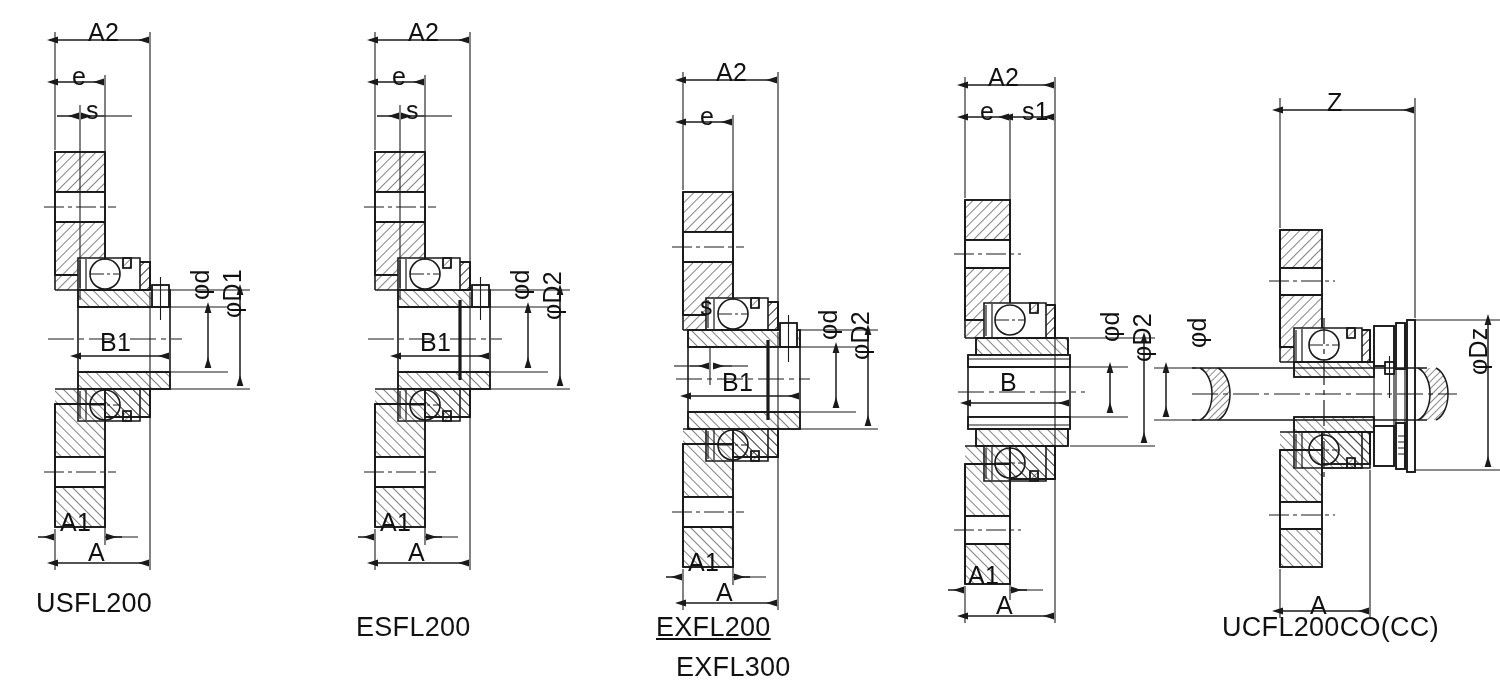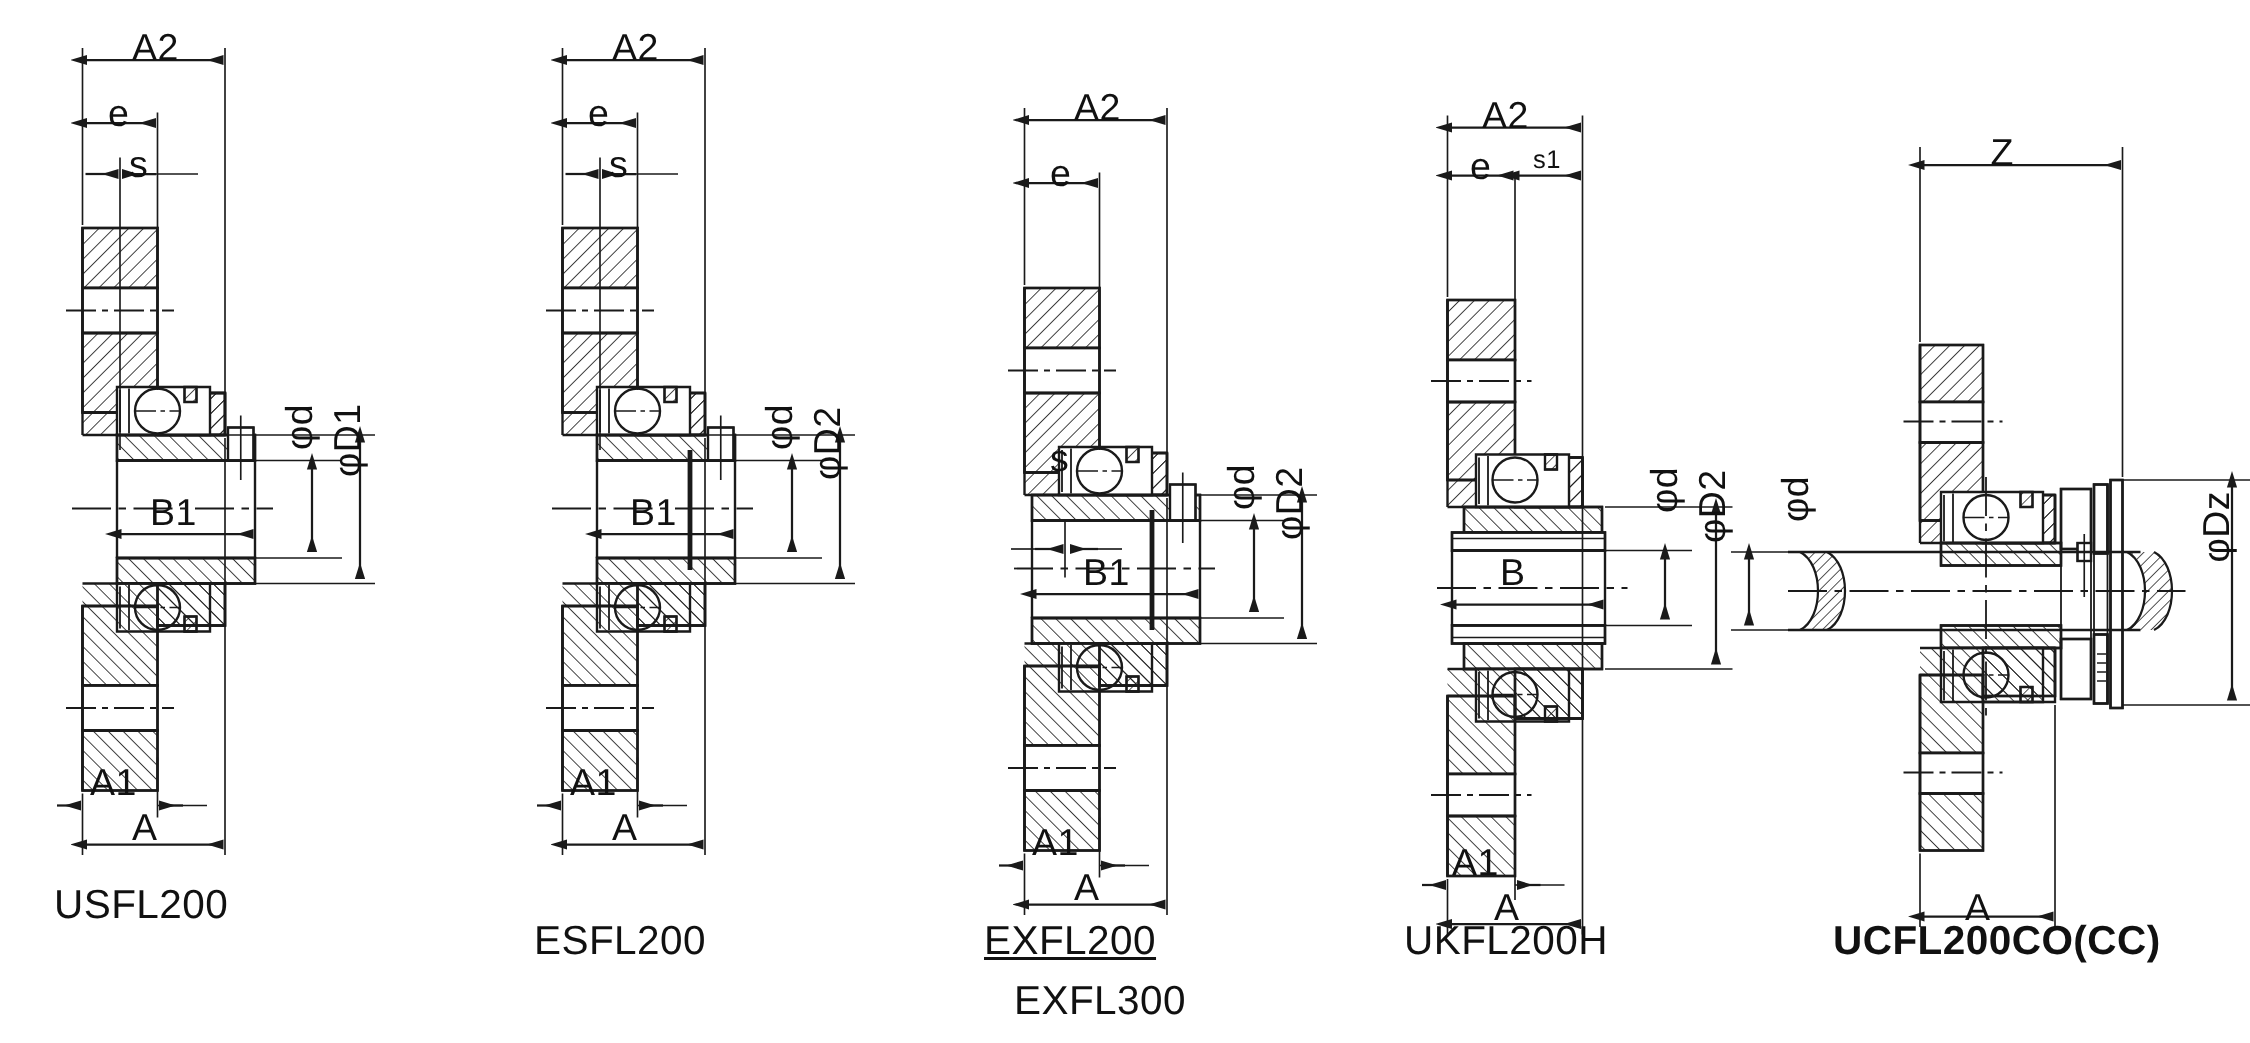--- a/index.html
+++ b/index.html
@@ -665,32 +665,31 @@
 <div class="cap" style="left:700px;top:102px;font-size:25px;">e</div>
 <div class="cap" style="left:700px;top:292px;font-size:25px;">s</div>
 <div class="cap" style="left:722px;top:368px;font-size:25px;">B1</div>
 <div class="cap" style="left:814px;top:340px;font-size:25px;transform:rotate(-90deg);transform-origin:left top;">φd</div>
 <div class="cap" style="left:846px;top:360px;font-size:25px;transform:rotate(-90deg);transform-origin:left top;">φD2</div>
 <div class="cap" style="left:688px;top:548px;font-size:25px;">A1</div>
 <div class="cap" style="left:716px;top:578px;font-size:25px;">A</div>
 
 <div class="cap" style="left:988px;top:63px;font-size:25px;">A2</div>
 <div class="cap" style="left:980px;top:97px;font-size:25px;">e</div>
-<div class="cap" style="left:1022px;top:97px;font-size:17px;">s1</div>
+<div class="cap" style="left:1022px;top:97px;font-size:25px;">s1</div>
 <div class="cap" style="left:1000px;top:368px;font-size:25px;">B</div>
 <div class="cap" style="left:1096px;top:342px;font-size:25px;transform:rotate(-90deg);transform-origin:left top;">φd</div>
 <div class="cap" style="left:1128px;top:362px;font-size:25px;transform:rotate(-90deg);transform-origin:left top;">φD2</div>
 <div class="cap" style="left:968px;top:561px;font-size:25px;">A1</div>
 <div class="cap" style="left:996px;top:591px;font-size:25px;">A</div>
 
 <div class="cap" style="left:1327px;top:88px;font-size:25px;">Z</div>
 <div class="cap" style="left:1183px;top:348px;font-size:25px;transform:rotate(-90deg);transform-origin:left top;">φd</div>
 <div class="cap" style="left:1464px;top:375px;font-size:25px;transform:rotate(-90deg);transform-origin:left top;">φDz</div>
 <div class="cap" style="left:1310px;top:591px;font-size:25px;">A</div>
 
 <div class="cap" style="left:36px;top:588px;">USFL200</div>
 <div class="cap" style="left:356px;top:612px;text-align:center;">ESFL200</div>
 <div class="cap" style="left:656px;top:612px;text-decoration:underline;">EXFL200</div>
 <div class="cap" style="left:676px;top:652px;">EXFL300</div>
-<div class="cap" style="left:936px;top:612px;">UKFL200H</div>
-<div class="cap" style="left:1222px;top:612px;font-weight:bold;">UCFL200CO(CC)</div>
+<div class="cap" style="left:1222px;top:612px;">UCFL200CO(CC)</div>
 
 </div>
 
 </body></html>

